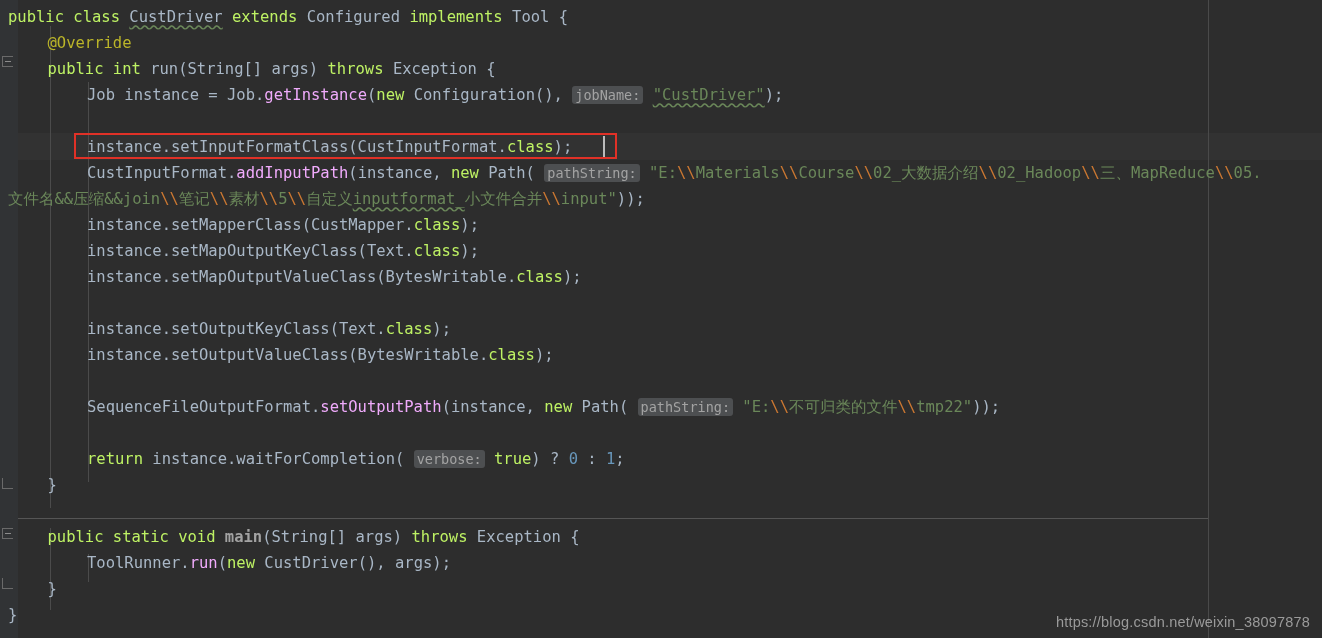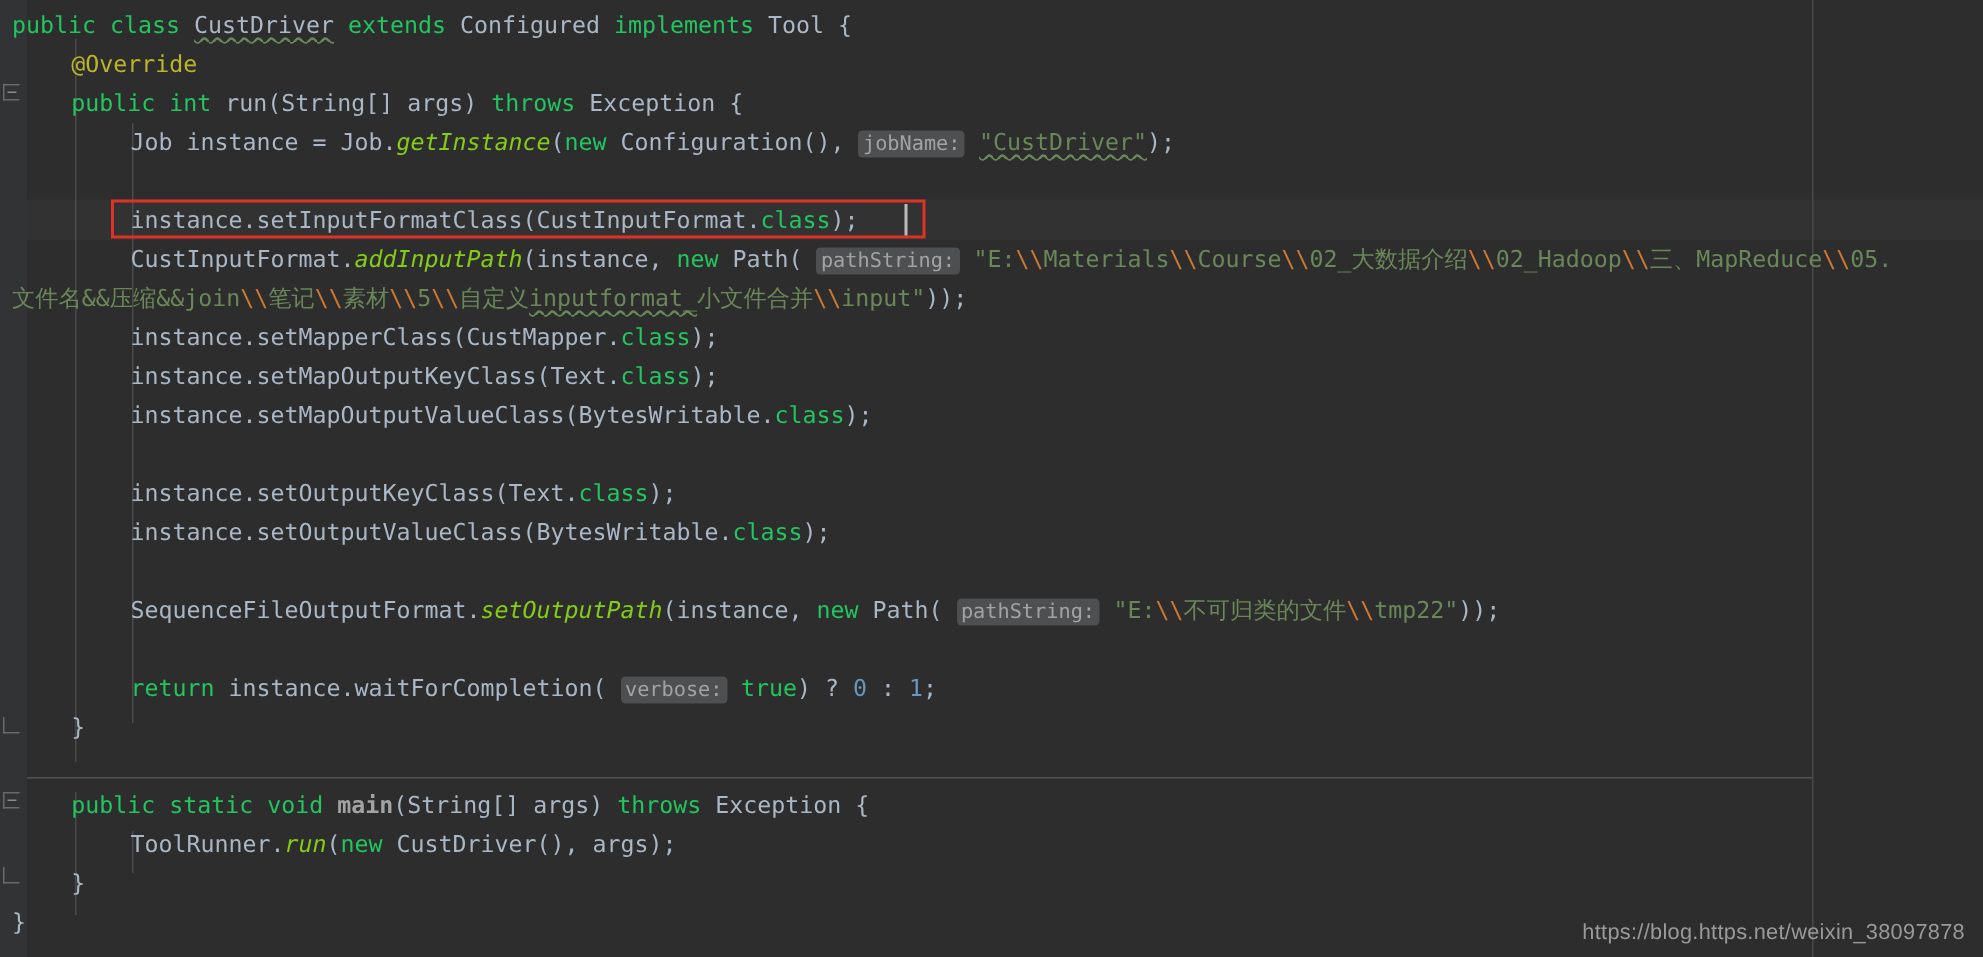--- a/index.html
+++ b/index.html
@@ -90,27 +90,27 @@
     white-space: pre;
   }
   .line {
     position: absolute;
     left: 0;
     height: 26px;
     white-space: pre;
   }
 
   
-  .kw   { color: #22c55e; }
+  .kw   { color: #bef264; }
   .txt  { color: #a9b7c6; }
   .str  { color: #6a8759; }
   .esc  { color: #cc7832; }
   .num  { color: #6897bb; }
   .ann  { color: #bbb529; }
-  .ital { color: #84cc16; font-style: italic; }
+  .ital { color: #f0abfc; }
   .mainm { color: #a3a3a3; font-weight: bold; }
   .cjk  { font-family: "DejaVu Sans", sans-serif; font-weight: normal; }
 
   .hint {
     background: #4d4f51;
     color: #a3a3a3;
     border-radius: 3px;
     padding: 1px 3px;
     font-size: 13.5px;
   }
@@ -173,15 +173,15 @@
     </div>
 
   <div class="right-margin" style="left: 1208px;"></div>
 
   <div class="code" id="code-layer"><div class="line" style="top: 4px; left: 8px;"><span class="kw">public</span><span class="txt"> </span><span class="kw">class</span><span class="txt"> </span><span class="txt squiggle">CustDriver</span><span class="txt"> </span><span class="kw">extends</span><span class="txt"> </span><span class="txt">Configured</span><span class="txt"> </span><span class="kw">implements</span><span class="txt"> </span><span class="txt">Tool {</span></div><div class="line" style="top: 30px; left: 47.5px;"><span class="ann">@Override</span></div><div class="line" style="top: 56px; left: 47.5px;"><span class="kw">public</span><span class="txt"> </span><span class="kw">int</span><span class="txt"> </span><span class="txt">run</span><span class="txt">(</span><span class="txt">String[] args</span><span class="txt">) </span><span class="kw">throws</span><span class="txt"> </span><span class="txt">Exception {</span></div><div class="line" style="top: 82px; left: 87px;"><span class="txt">Job instance = Job.</span><span class="ital">getInstance</span><span class="txt">(</span><span class="kw">new</span><span class="txt"> Configuration(), </span><span class="hint">jobName:</span><span class="txt"> </span><span class="str squiggle">"CustDriver"</span><span class="txt">);</span></div><div class="line" style="top: 108px; left: 8px;"></div><div class="line" style="top: 134px; left: 87px;"><span class="txt">instance.setInputFormatClass(CustInputFormat.</span><span class="kw">class</span><span class="txt">);</span></div><div class="line" style="top: 160px; left: 87px;"><span class="txt">CustInputFormat.</span><span class="ital">addInputPath</span><span class="txt">(instance, </span><span class="kw">new</span><span class="txt"> Path( </span><span class="hint">pathString:</span><span class="txt"> </span><span class="str">"E:</span><span class="esc">\\</span><span class="str">Materials</span><span class="esc">\\</span><span class="str">Course</span><span class="esc">\\</span><span class="str">02_</span><span class="str cjk">大数据介绍</span><span class="esc">\\</span><span class="str">02_Hadoop</span><span class="esc">\\</span><span class="str cjk">三、</span><span class="str">MapReduce</span><span class="esc">\\</span><span class="str">05.</span></div><div class="line" style="top: 186px; left: 8px;"><span class="str cjk">文件名</span><span class="str">&amp;&amp;</span><span class="str cjk">压缩</span><span class="str">&amp;&amp;</span><span class="str">join</span><span class="esc">\\</span><span class="str cjk">笔记</span><span class="esc">\\</span><span class="str cjk">素材</span><span class="esc">\\</span><span class="str">5</span><span class="esc">\\</span><span class="str cjk">自定义</span><span class="str squiggle">inputformat_</span><span class="str cjk">小文件合并</span><span class="esc">\\</span><span class="str">input"</span><span class="txt">));</span></div><div class="line" style="top: 212px; left: 87px;"><span class="txt">instance.setMapperClass(CustMapper.</span><span class="kw">class</span><span class="txt">);</span></div><div class="line" style="top: 238px; left: 87px;"><span class="txt">instance.setMapOutputKeyClass(Text.</span><span class="kw">class</span><span class="txt">);</span></div><div class="line" style="top: 264px; left: 87px;"><span class="txt">instance.setMapOutputValueClass(BytesWritable.</span><span class="kw">class</span><span class="txt">);</span></div><div class="line" style="top: 290px; left: 8px;"></div><div class="line" style="top: 316px; left: 87px;"><span class="txt">instance.setOutputKeyClass(Text.</span><span class="kw">class</span><span class="txt">);</span></div><div class="line" style="top: 342px; left: 87px;"><span class="txt">instance.setOutputValueClass(BytesWritable.</span><span class="kw">class</span><span class="txt">);</span></div><div class="line" style="top: 368px; left: 8px;"></div><div class="line" style="top: 394px; left: 87px;"><span class="txt">SequenceFileOutputFormat.</span><span class="ital">setOutputPath</span><span class="txt">(instance, </span><span class="kw">new</span><span class="txt"> Path( </span><span class="hint">pathString:</span><span class="txt"> </span><span class="str">"E:</span><span class="esc">\\</span><span class="str cjk">不可归类的文件</span><span class="esc">\\</span><span class="str">tmp22"</span><span class="txt">));</span></div><div class="line" style="top: 420px; left: 8px;"></div><div class="line" style="top: 446px; left: 87px;"><span class="kw">return</span><span class="txt"> instance.waitForCompletion( </span><span class="hint">verbose:</span><span class="txt"> </span><span class="kw">true</span><span class="txt">) ? </span><span class="num">0</span><span class="txt"> : </span><span class="num">1</span><span class="txt">;</span></div><div class="line" style="top: 472px; left: 47.5px;"><span class="txt">}</span></div><div class="line" style="top: 498px; left: 8px;"></div><div class="line" style="top: 524px; left: 47.5px;"><span class="kw">public</span><span class="txt"> </span><span class="kw">static</span><span class="txt"> </span><span class="kw">void</span><span class="txt"> </span><span class="mainm">main</span><span class="txt">(String[] args) </span><span class="kw">throws</span><span class="txt"> Exception {</span></div><div class="line" style="top: 550px; left: 87px;"><span class="txt">ToolRunner.</span><span class="ital">run</span><span class="txt">(</span><span class="kw">new</span><span class="txt"> CustDriver(), args);</span></div><div class="line" style="top: 576px; left: 47.5px;"><span class="txt">}</span></div><div class="line" style="top: 602px; left: 8px;"><span class="txt">}</span></div></div>
 
   <div class="hl-box" id="hl-box" style="left: 74px; top: 133px; width: 543px; height: 26px; border-color: rgb(224, 49, 39);"></div>
 
   <div class="caret" id="caret" style="left: 603px; top: 136px; height: 21px;"></div>
 
-  <div class="watermark">https://blog.https.net/weixin_38097878</div>
+  <div class="watermark">https://blog.csdn.net/weixin_38097878</div>
 
 </div>
 
 </body></html>

